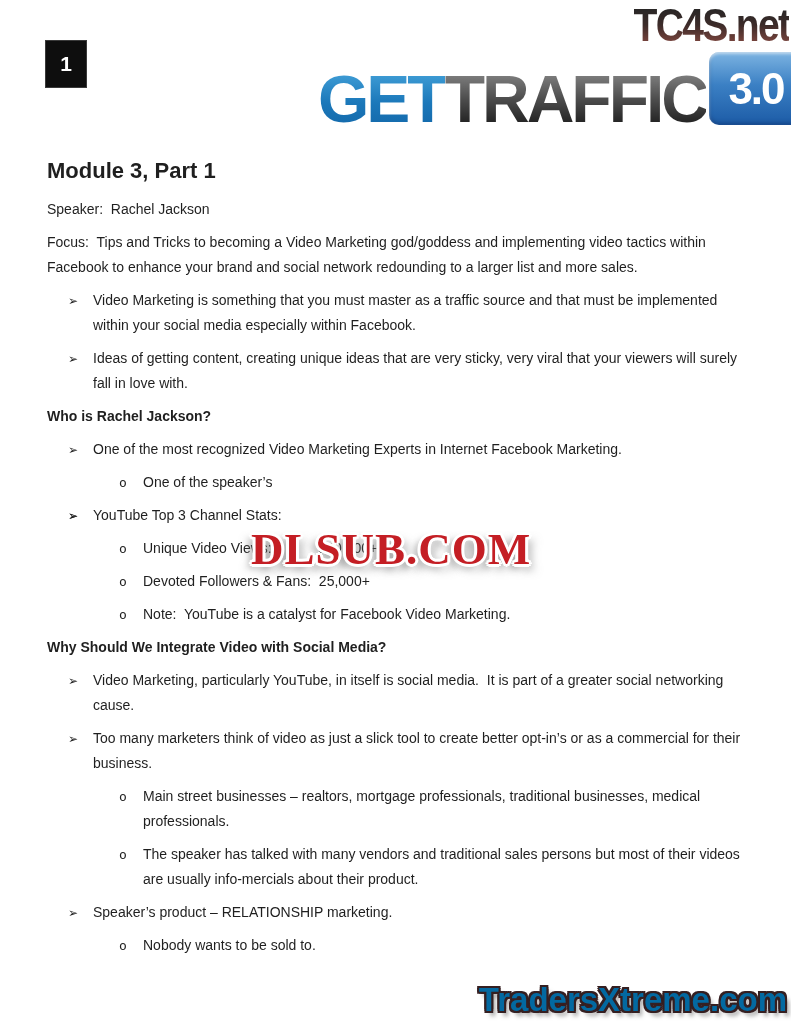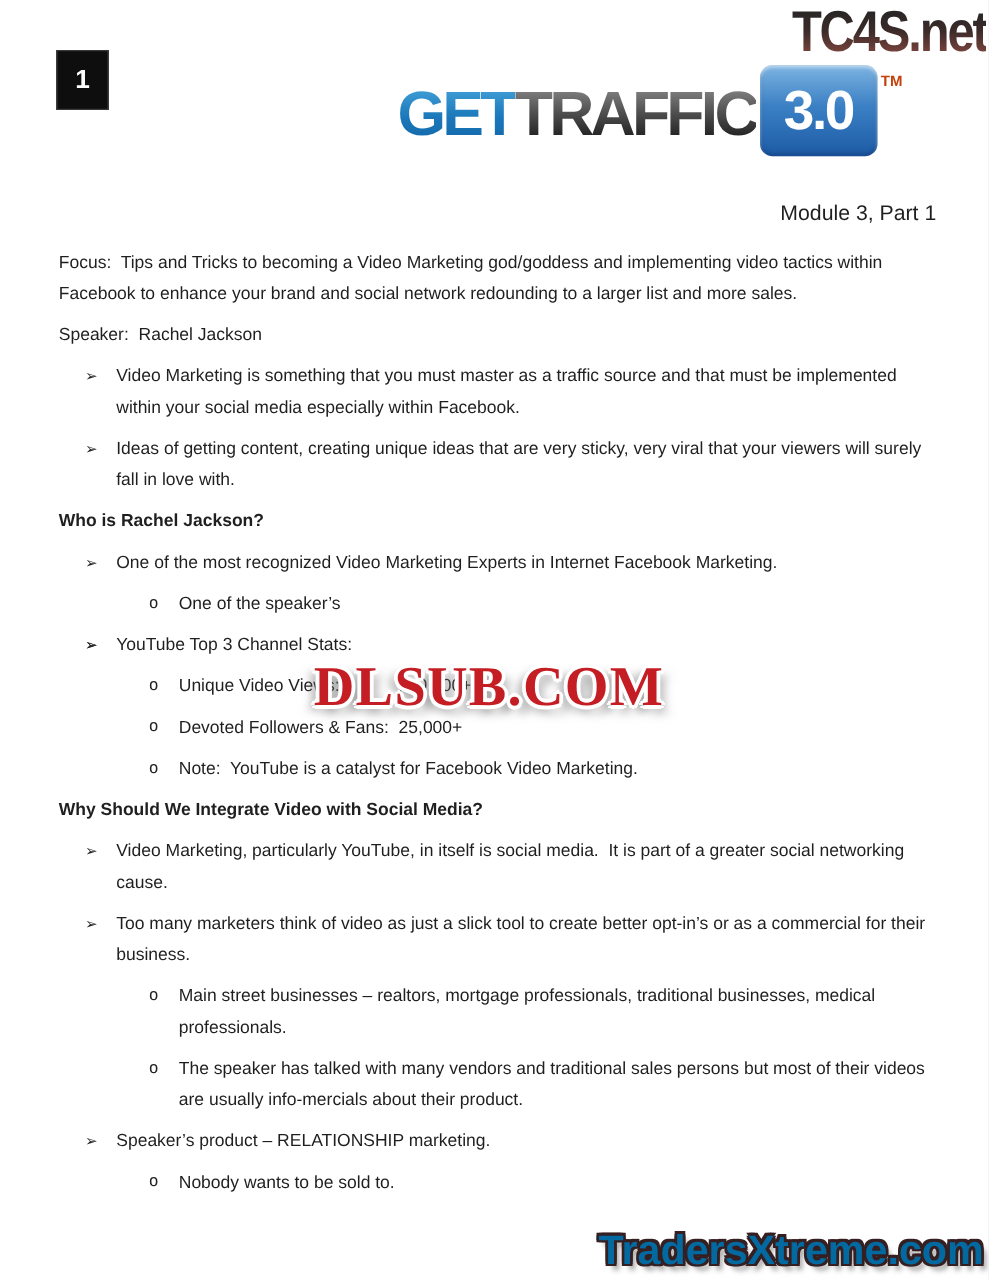--- a/index.html
+++ b/index.html
@@ -22,42 +22,42 @@
     position:absolute;top:2px;right:2px;
     font-size:46px;font-weight:800;letter-spacing:-2px;line-height:1;
     transform:scaleX(.85);transform-origin:100% 0;
     background:linear-gradient(180deg,#262626 10%,#3c2b29 50%,#7c453e 90%);
     -webkit-background-clip:text;background-clip:text;color:transparent;
     white-space:nowrap;
   }
 
   
   .logo{position:absolute;left:318px;top:52px;display:flex;align-items:flex-start;}
-  .logo-text{font-size:50px;font-weight:800;letter-spacing:-3px;line-height:1;padding-top:14px;white-space:nowrap;}
+  .logo-text{font-size:66px;font-weight:800;letter-spacing:-3px;line-height:1;padding-top:14px;white-space:nowrap;}
   .logo-get{
     background:linear-gradient(180deg,#48a6dc 5%,#1b78ba 55%,#1266a8 95%);
     -webkit-background-clip:text;background-clip:text;color:transparent;
   }
   .logo-traffic{
     background:linear-gradient(180deg,#8f8f8f 5%,#4d4d4d 50%,#141414 95%);
     -webkit-background-clip:text;background-clip:text;color:transparent;
   }
   .logo-badge{
     width:94px;height:73px;margin-left:3px;border-radius:10px;
     background:linear-gradient(180deg,#7db4e2 0%,#3b80c4 45%,#1c5ba6 100%);
     box-shadow:inset 0 2px 3px rgba(255,255,255,.55), inset 0 -2px 4px rgba(0,0,40,.25);
     color:#fff;display:flex;align-items:center;justify-content:center;
     font-size:44px;font-weight:800;letter-spacing:-2px;
   }
   .logo-tm{font-size:12px;font-weight:700;color:#c2410c;margin:6px 11px 0 3px;}
 
   
   .content{position:absolute;left:47px;top:158px;width:702px;}
   .blk{white-space:pre-wrap;font-size:14px;line-height:25px;margin:0 0 8px;}
-  .h1{font-size:17px;font-weight:400;margin-bottom:14px;text-align:right;}
+  .h1{font-size:22px;font-weight:700;margin-bottom:14px;}
   .h2{font-weight:700;}
   .b1{position:relative;padding-left:46px;}
   .b1 > .marker{position:absolute;left:21px;top:1px;font-size:12px;color:#222;}
   .b2{position:relative;padding-left:96px;}
   .b2 > .marker{position:absolute;left:72px;top:0;font-family:"DejaVu Sans Mono",monospace;font-size:13px;color:#222;}
 
   
   .wm-dlsub{
     position:absolute;left:251px;top:484px;line-height:1;
     font-family:"Liberation Serif",serif;font-size:45px;font-weight:900;letter-spacing:1px;
@@ -91,22 +91,22 @@
   <div class="wm-tc4s">TC4S.net</div>
 
   <div class="logo">
     <span class="logo-text"><span class="logo-get">GET</span><span class="logo-traffic">TRAFFIC</span></span>
     <span class="logo-badge">3.0</span>
     <span class="logo-tm">TM</span>
   </div>
 
   <div class="content" id="doc-body">
       <div class="blk h1">Module 3, Part 1</div>
+      <div class="blk p">Speaker:  Rachel Jackson</div>
       <div class="blk p">Focus:  Tips and Tricks to becoming a Video Marketing god/goddess and implementing video tactics within Facebook to enhance your brand and social network redounding to a larger list and more sales.</div>
-      <div class="blk p">Speaker:  Rachel Jackson</div>
       <div class="blk b1"><span class="marker">➢</span><span>Video Marketing is something that you must master as a traffic source and that must be implemented within your social media especially within Facebook.</span></div>
       <div class="blk b1"><span class="marker">➢</span><span>Ideas of getting content, creating unique ideas that are very sticky, very viral that your viewers will surely fall in love with.</span></div>
       <div class="blk h2">Who is Rachel Jackson?</div>
       <div class="blk b1"><span class="marker">➢</span><span>One of the most recognized Video Marketing Experts in Internet Facebook Marketing.</span></div>
       <div class="blk b2"><span class="marker">o</span><span>One of the speaker’s</span></div>
       <div class="blk b1"><span class="marker">➢</span></div>
       <div class="blk b1"><span class="marker">➢</span><span>YouTube Top 3 Channel Stats:</span></div>
       <div class="blk b2"><span class="marker">o</span><span>Unique Video Views:            500,000+</span></div>
       <div class="blk b2"><span class="marker">o</span><span>Devoted Followers &amp; Fans:  25,000+</span></div>
       <div class="blk b2"><span class="marker">o</span><span>Note:  YouTube is a catalyst for Facebook Video Marketing.</span></div>

